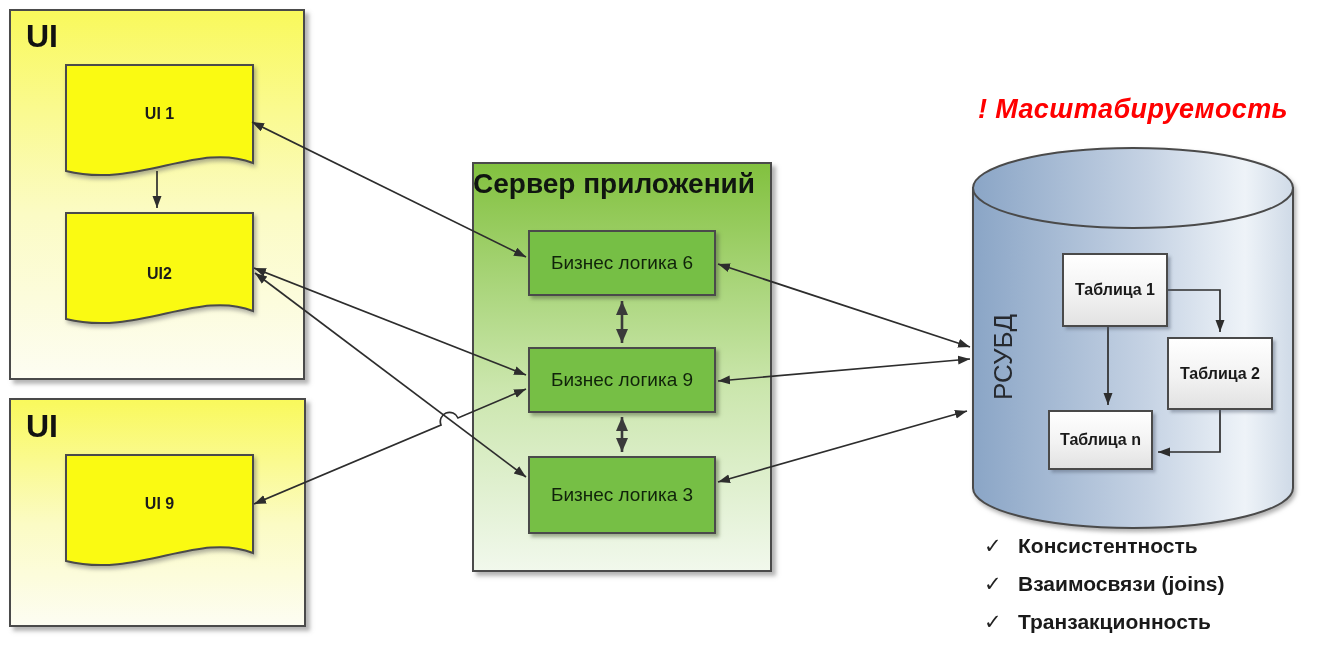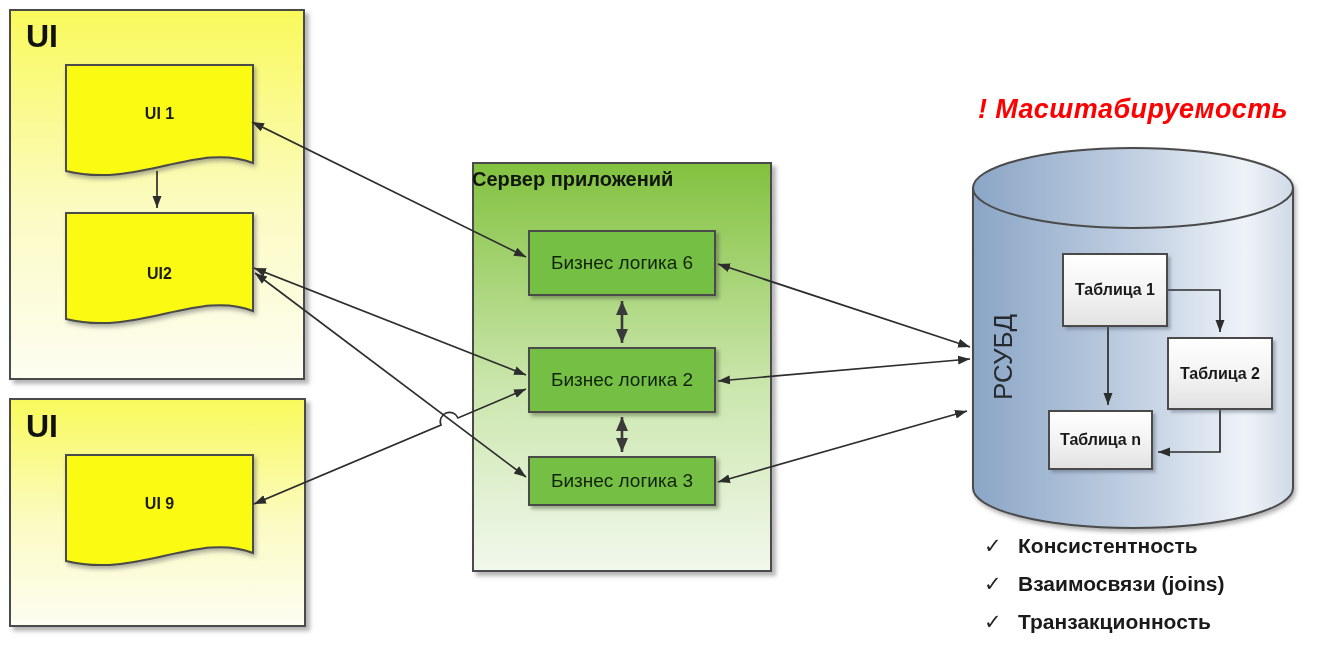--- a/index.html
+++ b/index.html
@@ -5,21 +5,21 @@
   html,body{margin:0;padding:0;background:#fff;}
   #stage{
     position:relative;width:1322px;height:650px;background:#ffffff;overflow:hidden;
     font-family:"Liberation Sans",sans-serif;color:#1a1a1a;
   }
   .box{position:absolute;border:2px solid #4a4a4a;box-sizing:border-box;
        box-shadow:3.5px 3.5px 4px rgba(110,110,110,.5);}
   .ui-container{background:linear-gradient(180deg,#f9f95c 0%,#fbfbc4 55%,#fdfdf2 100%);}
   .ui-caption{position:absolute;font-size:32px;font-weight:700;color:#111;}
   .green-container{background:linear-gradient(180deg,#82c13f 0%,#cbe6ad 55%,#f1f8ec 100%);}
-  .green-title{position:absolute;width:284px;text-align:left;font-size:20px;font-weight:700;color:#101510;}
+  .green-title{position:absolute;width:284px;text-align:center;font-size:28px;font-weight:700;color:#101510;}
   .bl-box{background:#76bf45;display:flex;align-items:center;justify-content:center;
           font-size:19px;color:#10230a;box-shadow:3px 3px 3.5px rgba(90,110,70,.55);}
   .table-box{position:absolute;border:2px solid #4a4a4a;box-sizing:border-box;
              background:linear-gradient(180deg,#ffffff 0%,#f2f2f2 55%,#e2e2e2 100%);
              display:flex;align-items:center;justify-content:center;font-size:16px;font-weight:600;
              box-shadow:2.5px 2.5px 3px rgba(80,90,110,.45);color:#1a1a1a;}
   .doc-label{position:absolute;width:187px;height:98px;display:flex;align-items:center;
              justify-content:center;font-size:16px;font-weight:600;color:#1c1c1c;}
   .red-title{position:absolute;left:972px;top:94px;width:322px;text-align:center;
              font-size:27px;font-weight:700;font-style:italic;color:#ff0000;letter-spacing:.4px;}
@@ -45,22 +45,22 @@
   <div class="box ui-container" style="left:9px;top:9px;width:296px;height:371px;"></div>
   <div class="ui-caption" style="left:26px;top:18px;">UI</div>
 
   <div class="box ui-container" style="left:9px;top:398px;width:297px;height:229px;"></div>
   <div class="ui-caption" style="left:26px;top:408px;">UI</div>
 
   <div class="box green-container" style="left:472px;top:162px;width:300px;height:410px;"></div>
   <div class="green-title" style="left:472px;top:168px;">Сервер приложений</div>
 
   <div class="box bl-box" style="left:528px;top:230px;width:188px;height:66px;">Бизнес логика 6</div>
-  <div class="box bl-box" style="left:528px;top:347px;width:188px;height:66px;">Бизнес логика 2</div>
-  <div class="box bl-box" style="left:528px;top:456px;width:188px;height:50px;">Бизнес логика 3</div>
+  <div class="box bl-box" style="left:528px;top:347px;width:188px;height:66px;">Бизнес логика 9</div>
+  <div class="box bl-box" style="left:528px;top:456px;width:188px;height:78px;">Бизнес логика 3</div>
 
   <svg width="1322" height="650" viewBox="0 0 1322 650">
     <defs>
       <linearGradient id="cylGrad" x1="0" y1="0" x2="1" y2="0">
         <stop offset="0" stop-color="#8aa5c6"></stop>
         <stop offset="0.55" stop-color="#c6d3e4"></stop>
         <stop offset="0.85" stop-color="#eef3f8"></stop>
         <stop offset="1" stop-color="#cfdae7"></stop>
       </linearGradient>
       <marker id="ah" markerUnits="userSpaceOnUse" markerWidth="14" markerHeight="11" refX="12" refY="4.5" orient="auto-start-reverse">

